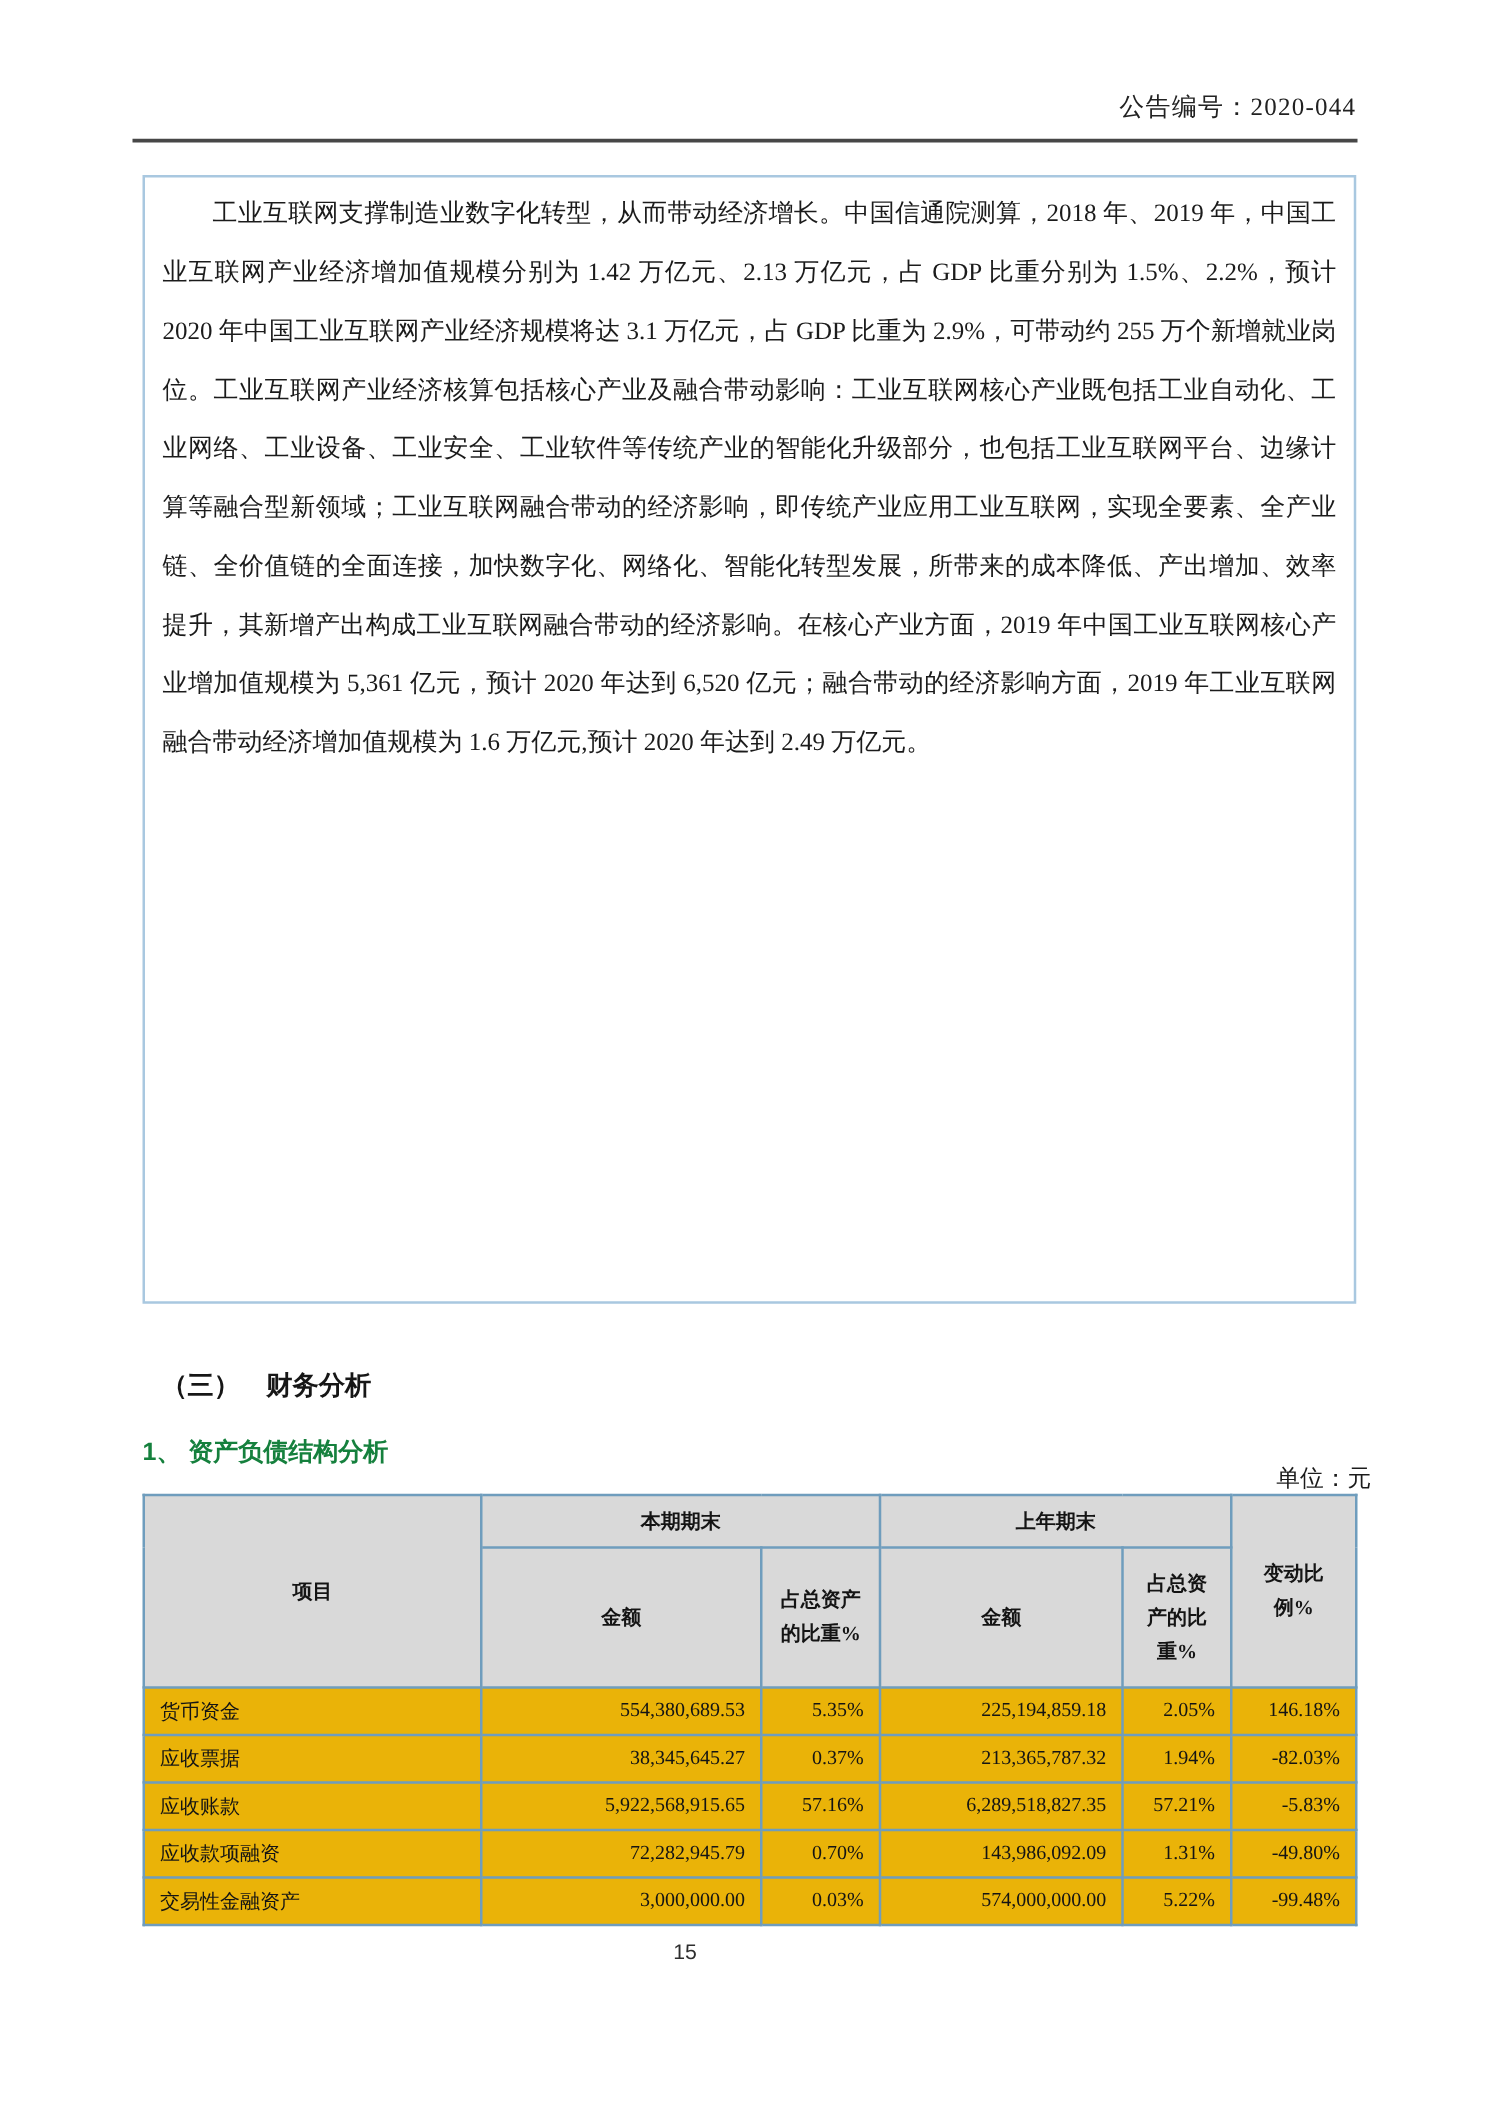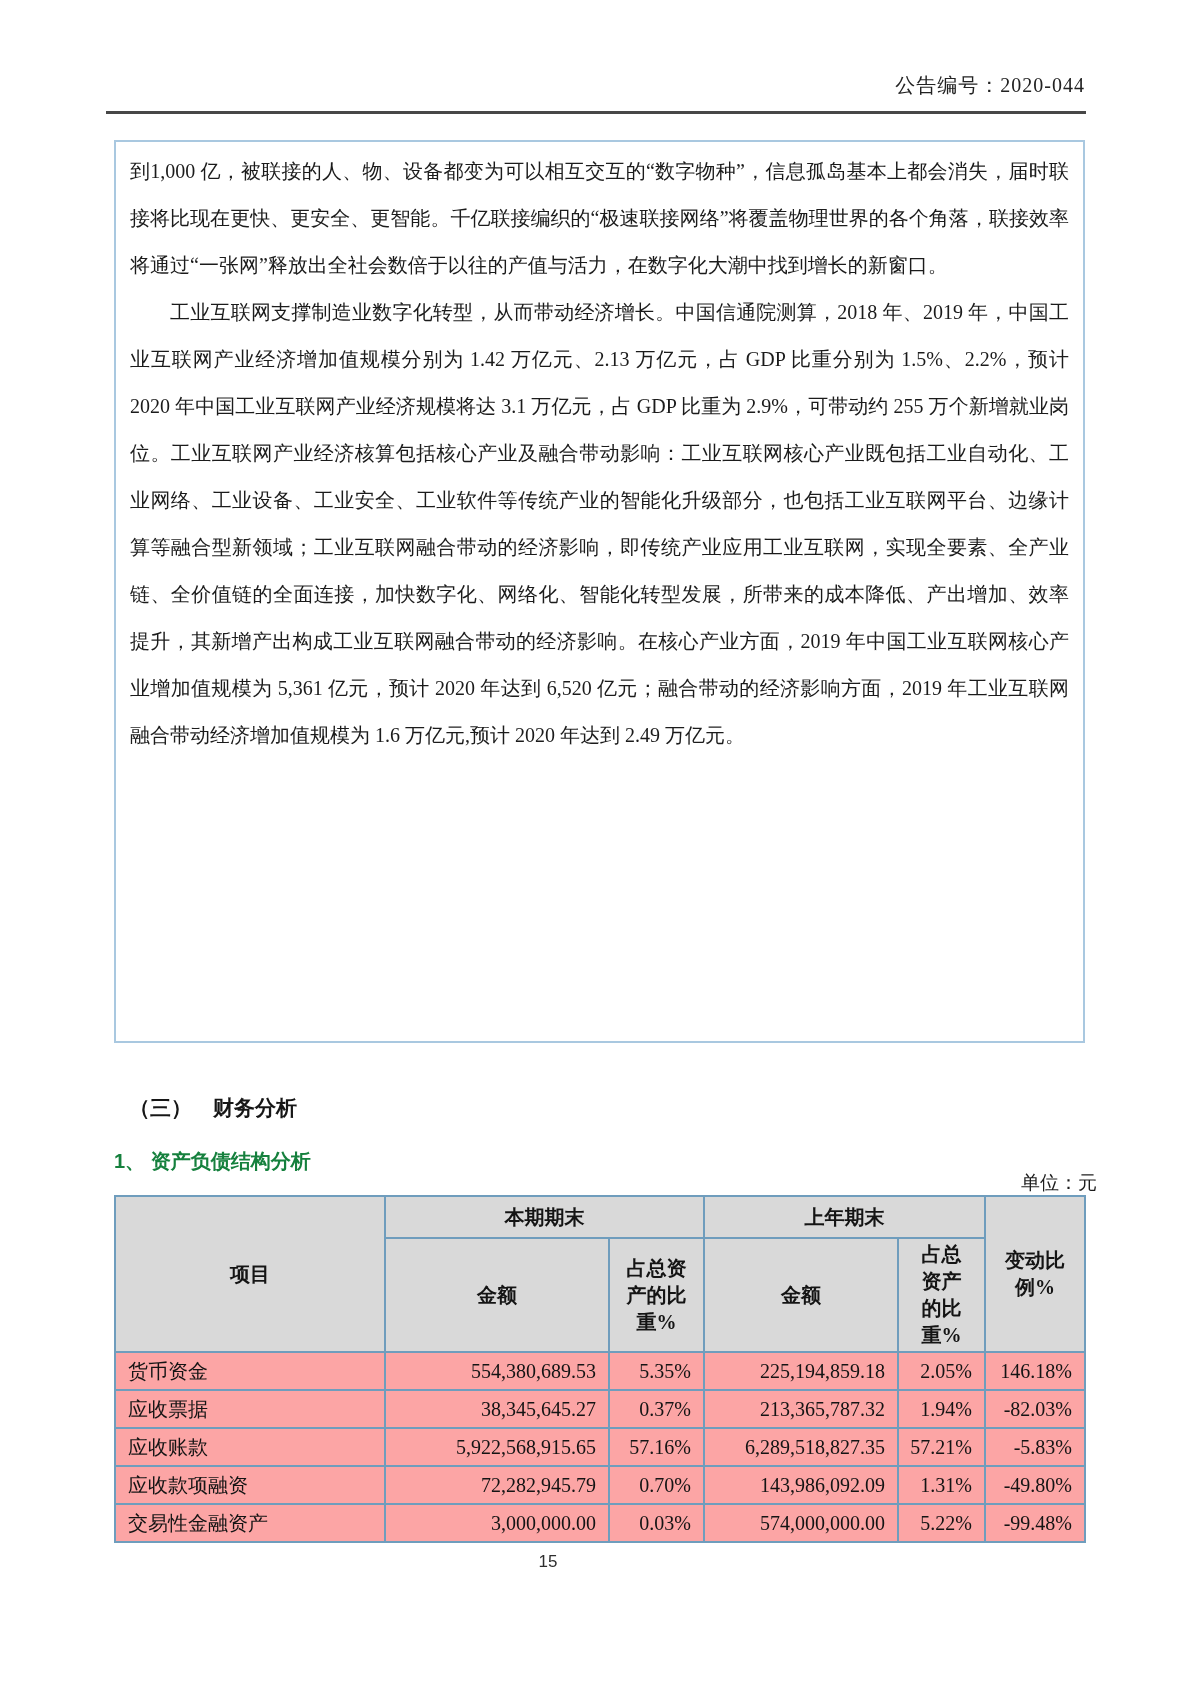--- a/index.html
+++ b/index.html
@@ -39,50 +39,49 @@
     position: absolute; top: 1170px; right: 103px;
     font-size: 19px; color: #1b1b1b;
   }
 
   table.balance-table {
     position: absolute; top: 1195px; left: 114px; width: 970px;
     border-collapse: collapse; table-layout: fixed;
   }
   .balance-table th, .balance-table td {
     border: 2px solid #6f9dbd; vertical-align: middle;
-    font-size: 20px; color: #141414;
+    font-size: 16px; color: #141414;
   }
   .balance-table th {
     background: #d9d9d9; font-weight: bold; text-align: center;
     padding: 2px 14px; line-height: 27px;
   }
   .balance-table thead tr.group-row { height: 42px; }
   .balance-table thead tr.detail-row { height: 112px; }
   .balance-table tbody tr { height: 38px; }
-  .balance-table td { background: #fca5a5; padding: 2px 10px; }
+  .balance-table td { background: #eab308; padding: 2px 10px; }
   .balance-table td.item { text-align: left; padding-left: 12px; }
   .balance-table td.num { text-align: right; padding-right: 12px; }
 
   .page-number {
     position: absolute; top: 1552px; left: 0; width: 1096px;
     text-align: center;
     font-family: "Liberation Sans", "DejaVu Sans", sans-serif;
     font-size: 17px; color: #2e2e2e;
   }
 </style>
 </head>
 <body>
 
 <div>
 
   <div class="doc-number">公告编号：2020-044</div>
   <div class="header-rule"></div>
 
   <div class="text-box">
-    <p>到1,000 亿，被联接的人、物、设备都变为可以相互交互的“数字物种”，信息孤岛基本上都会消失，届时联接将比现在更快、更安全、更智能。千亿联接编织的“极速联接网络”将覆盖物理世界的各个角落，联接效率将通过“一张网”释放出全社会数倍于以往的产值与活力，在数字化大潮中找到增长的新窗口。</p>
     <p class="indent">工业互联网支撑制造业数字化转型，从而带动经济增长。中国信通院测算，2018 年、2019 年，中国工业互联网产业经济增加值规模分别为 1.42 万亿元、2.13 万亿元，占 GDP 比重分别为 1.5%、2.2%，预计 2020 年中国工业互联网产业经济规模将达 3.1 万亿元，占 GDP 比重为 2.9%，可带动约 255 万个新增就业岗位。工业互联网产业经济核算包括核心产业及融合带动影响：工业互联网核心产业既包括工业自动化、工业网络、工业设备、工业安全、工业软件等传统产业的智能化升级部分，也包括工业互联网平台、边缘计算等融合型新领域；工业互联网融合带动的经济影响，即传统产业应用工业互联网，实现全要素、全产业链、全价值链的全面连接，加快数字化、网络化、智能化转型发展，所带来的成本降低、产出增加、效率提升，其新增产出构成工业互联网融合带动的经济影响。在核心产业方面，2019 年中国工业互联网核心产业增加值规模为 5,361 亿元，预计 2020 年达到 6,520 亿元；融合带动的经济影响方面，2019 年工业互联网融合带动经济增加值规模为 1.6 万亿元,预计 2020 年达到 2.49 万亿元。</p>
   </div>
 
   <div class="section-heading">（三）　财务分析</div>
   <div class="sub-heading">1、 资产负债结构分析</div>
   <div class="unit-note">单位：元</div>
 
   <table class="balance-table">
     <colgroup>
       <col style="width:270px">

